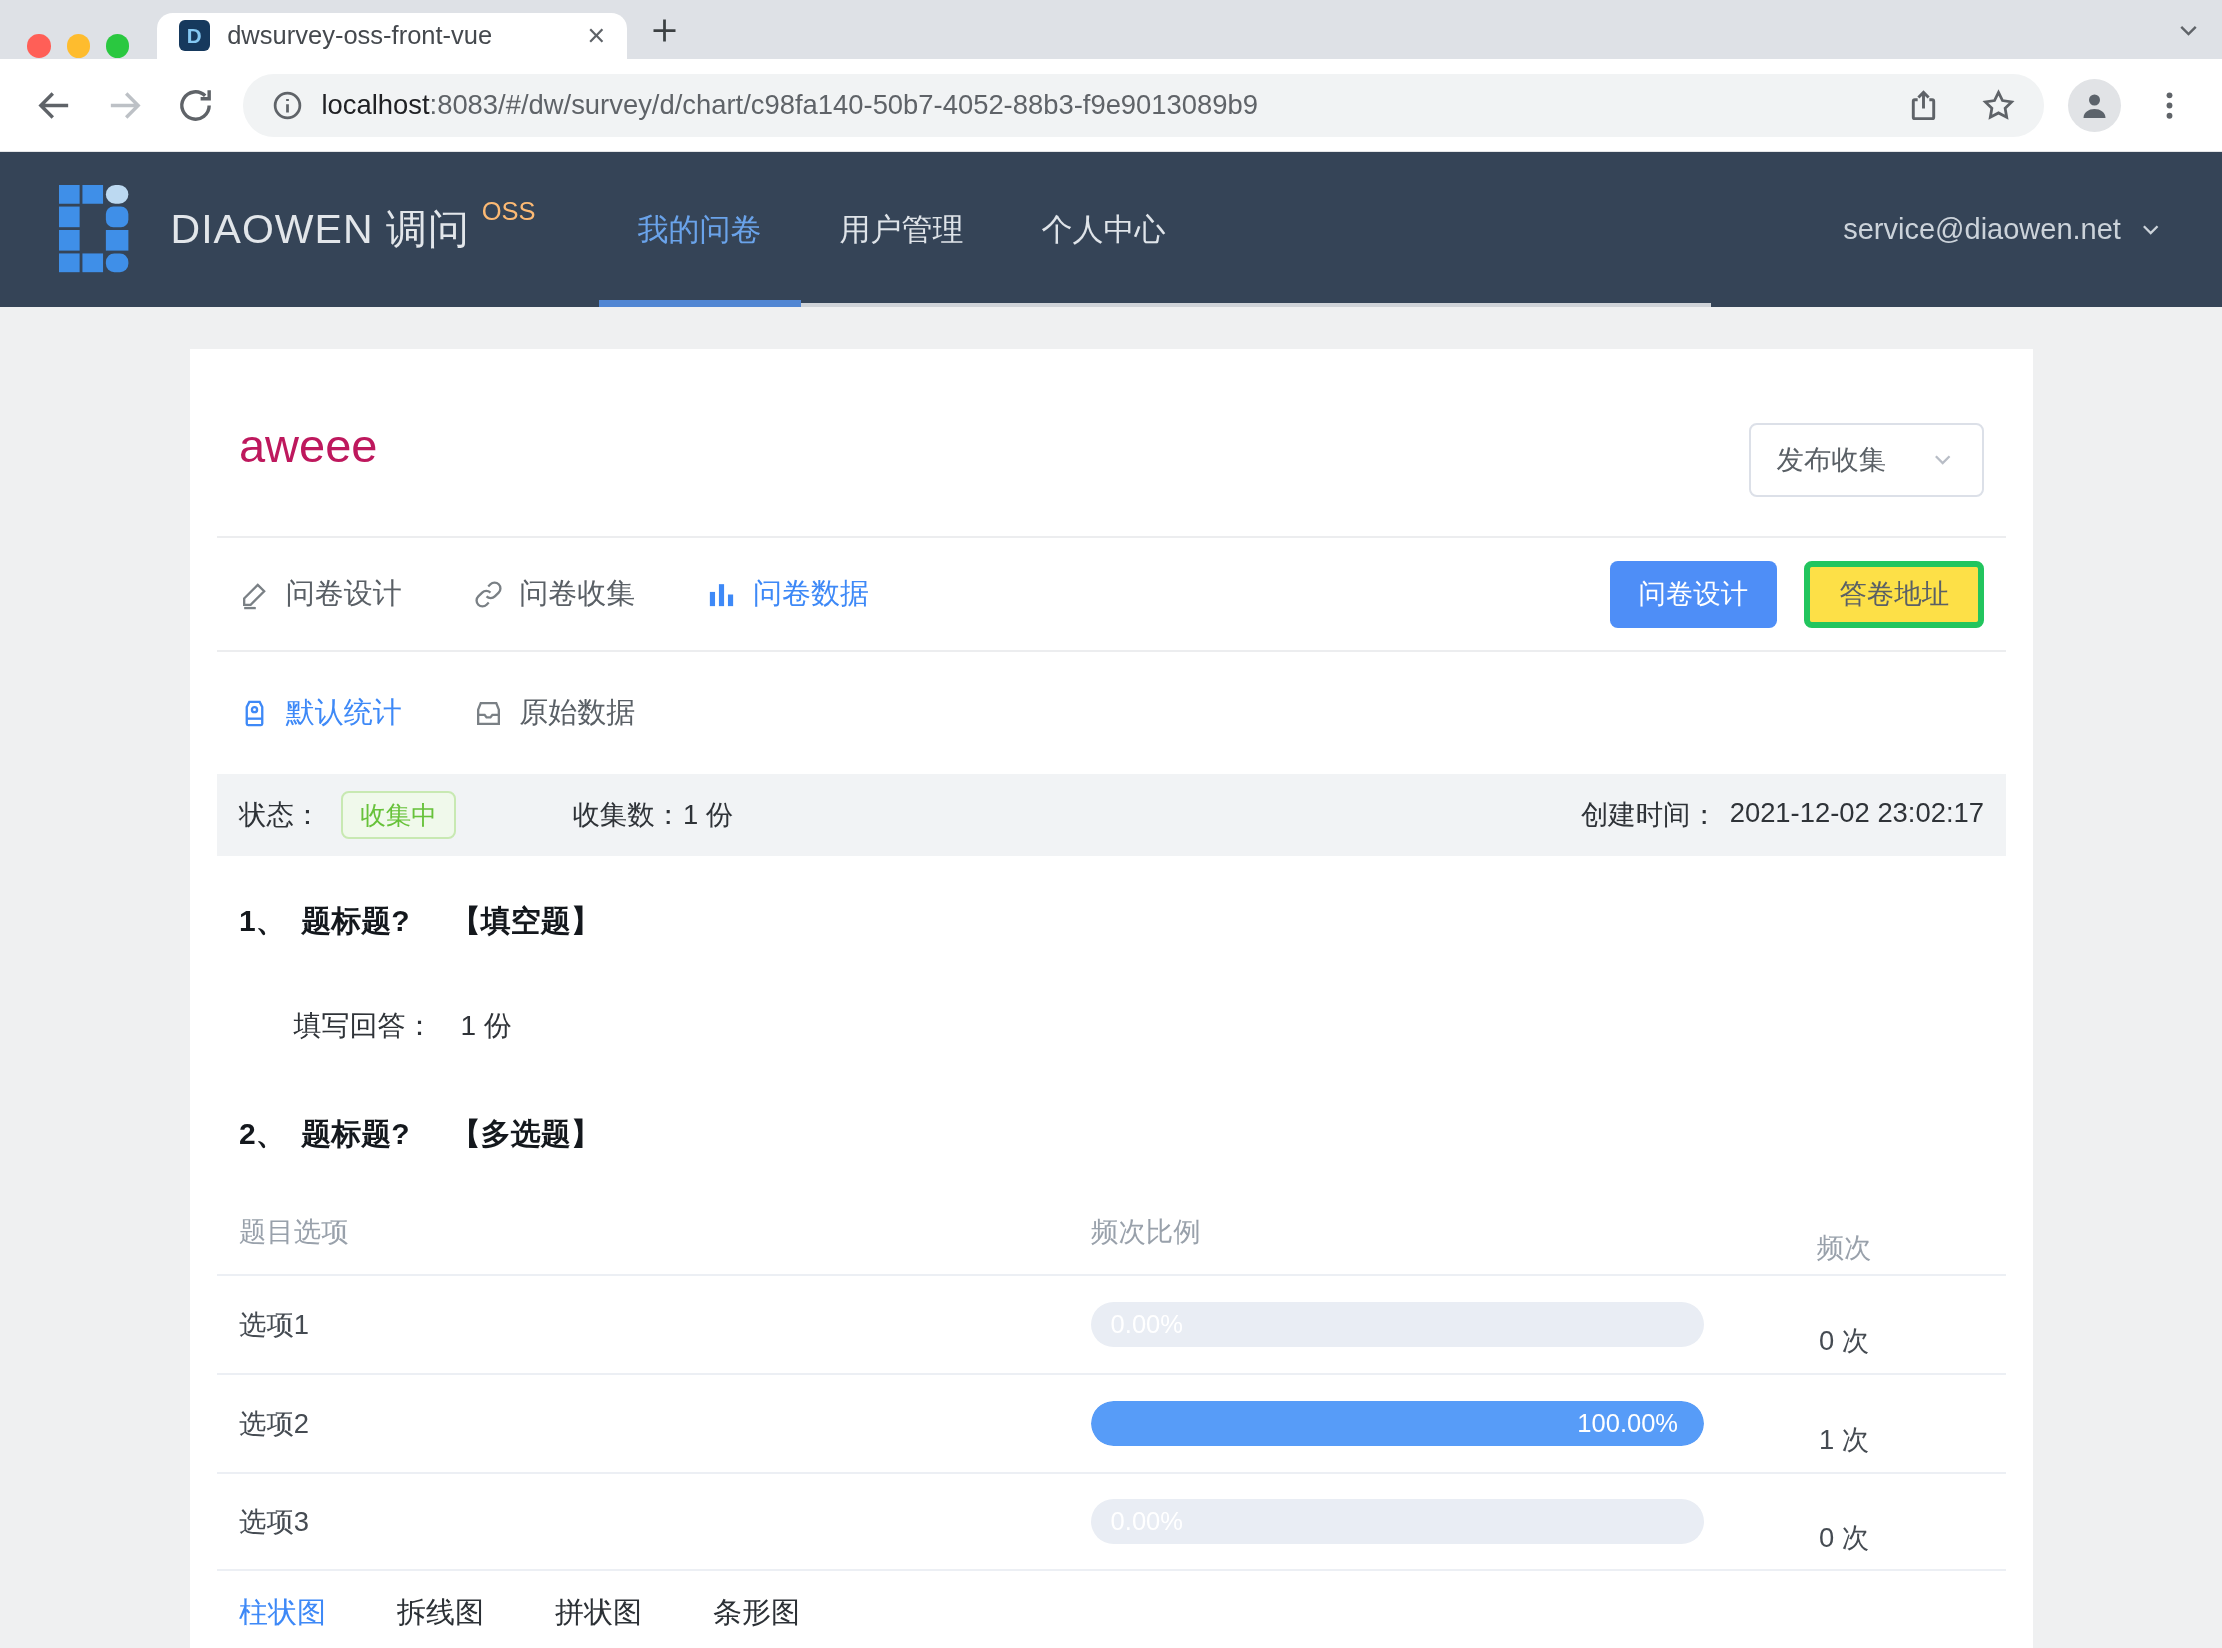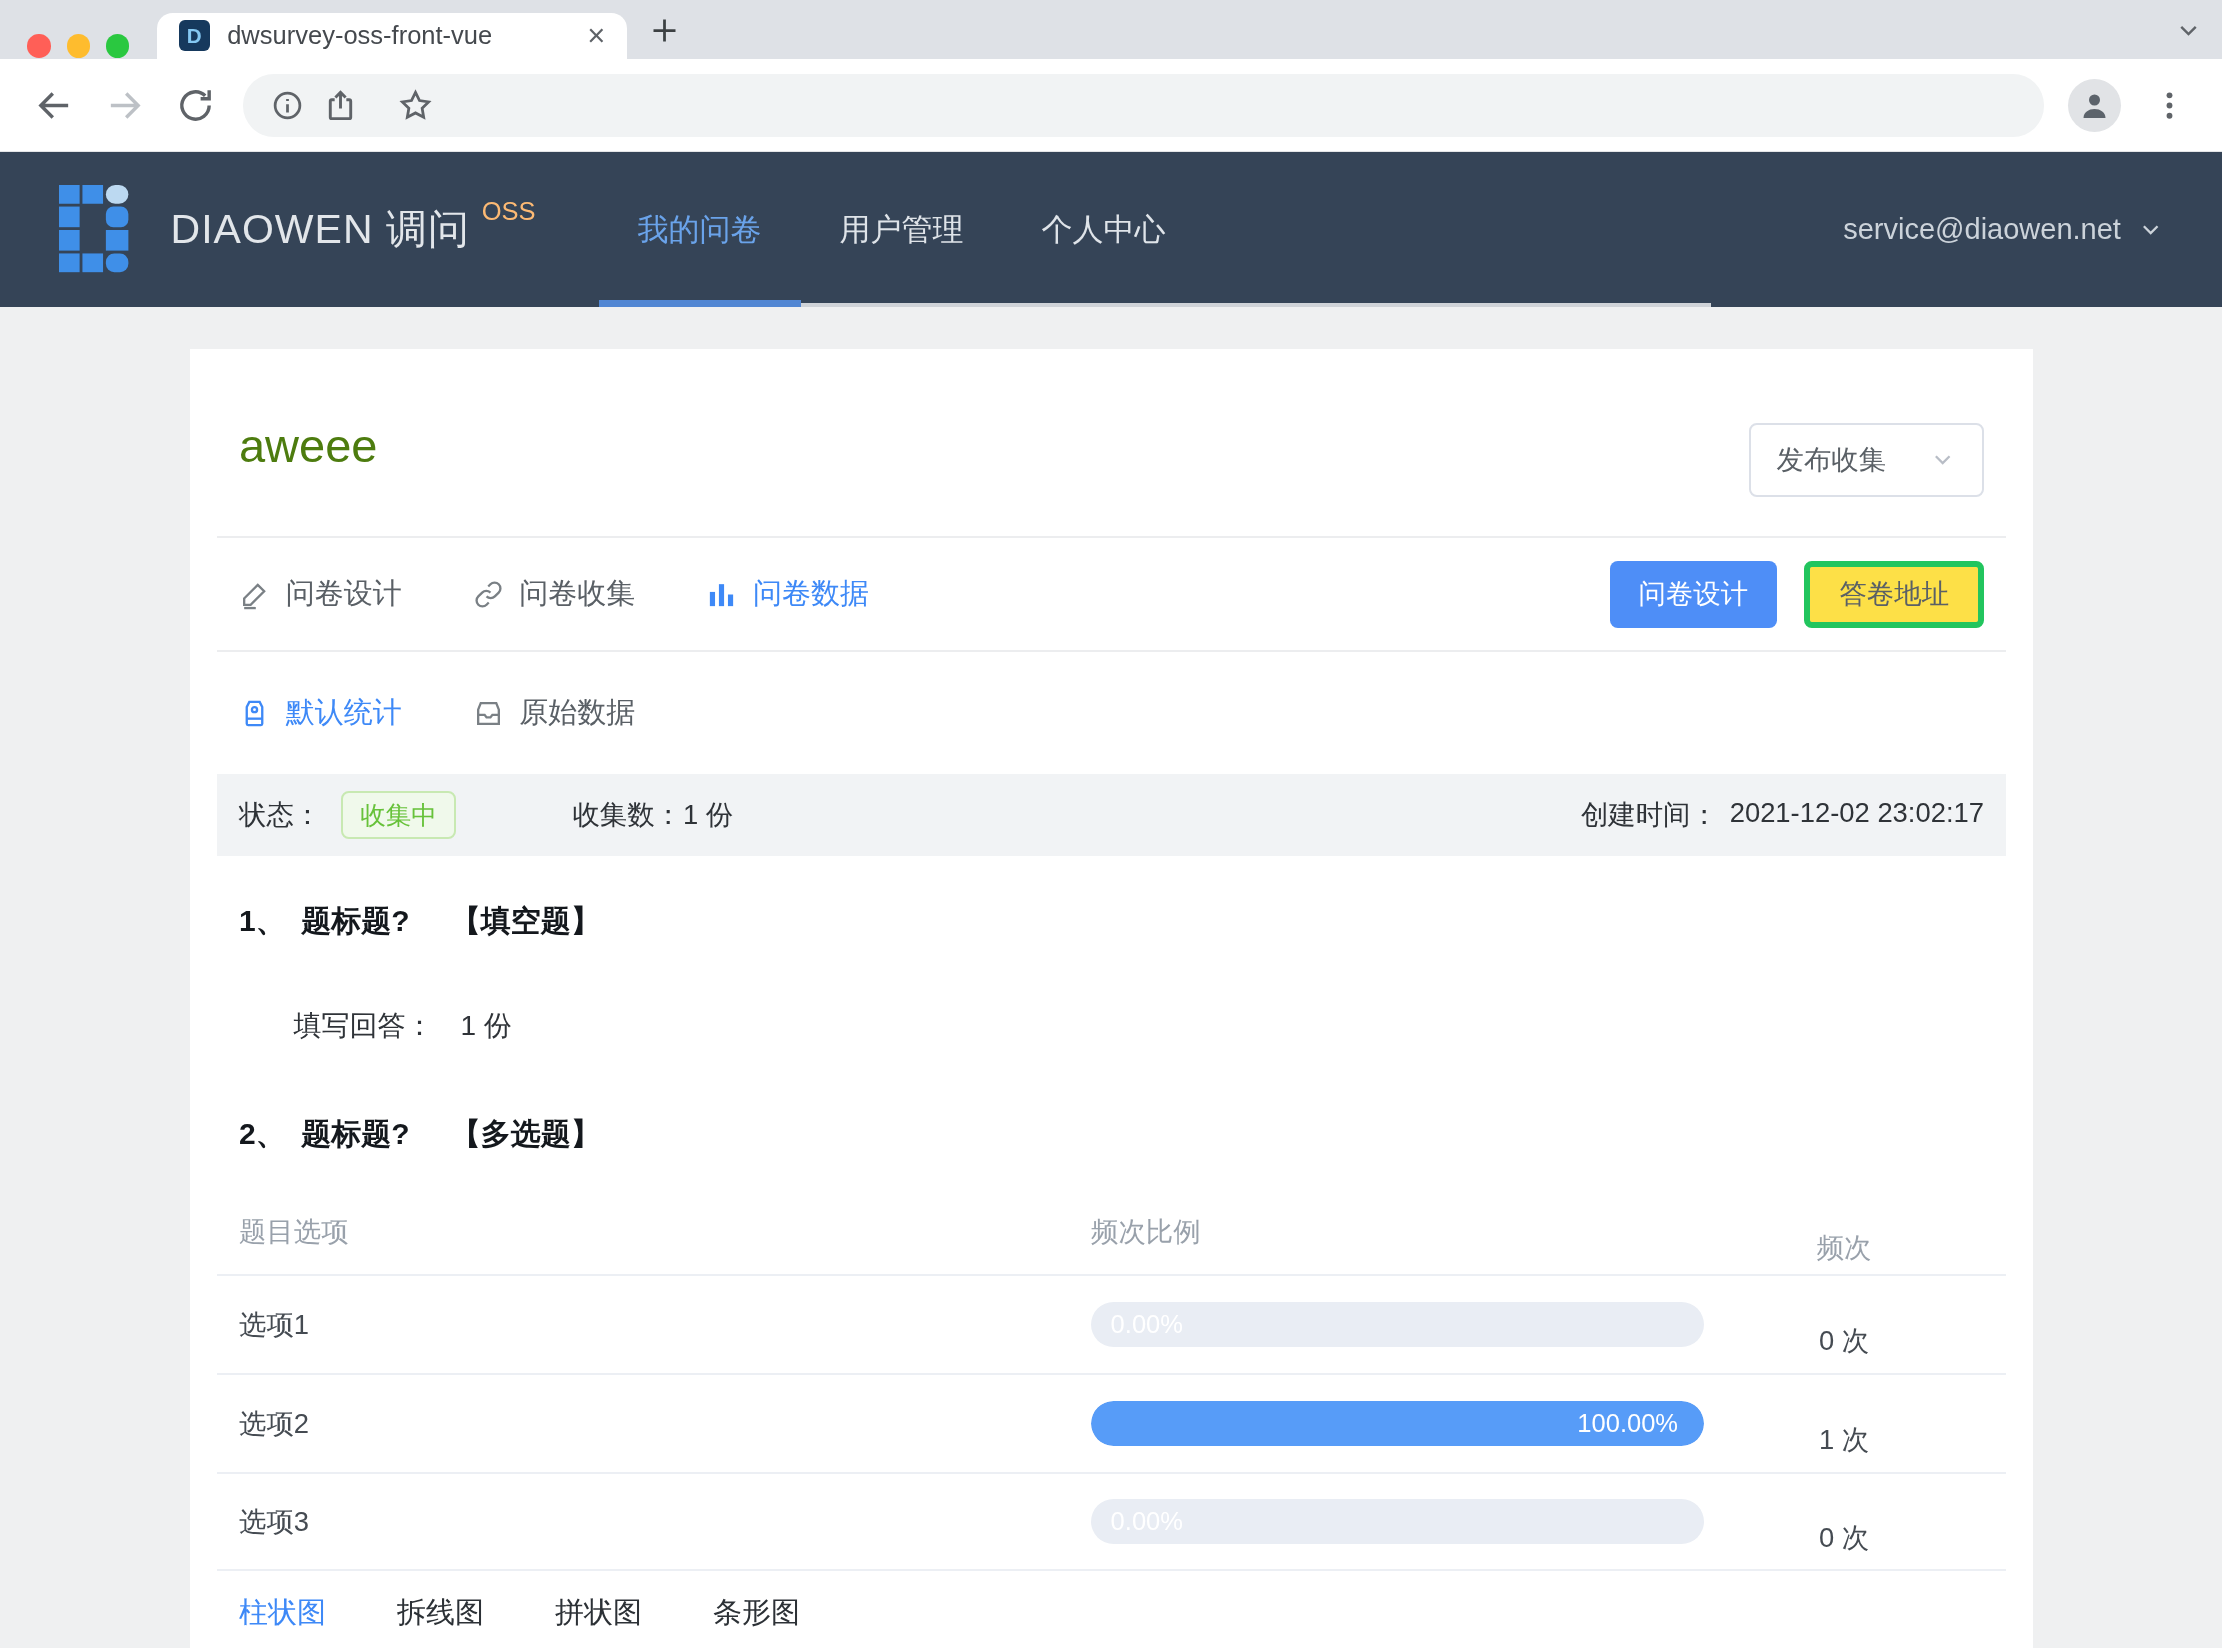--- a/index.html
+++ b/index.html
@@ -44,21 +44,21 @@
                font-size:31px; color:#dfe4e9; border-bottom:7.8px solid transparent; cursor:default;
                position:relative; z-index:1; }
   .menu-item.active { color:#6aa3ea; border-bottom-color:#5186d3; }
   .account { margin-left:auto; display:flex; align-items:center; gap:15.7px; color:#ccd3da; font-size:29px; }
 
   
   .main { padding-top:42px; }
   .card { width:1843px; margin:0 auto; background:#fff; min-height:1294px; padding:0 27.4px; }
 
   .title-row { display:flex; justify-content:space-between; align-items:center; padding:45px 21.6px 39px; }
-  .page-title { font-size:47px; font-weight:400; color:#4d7c0f; }
+  .page-title { font-size:47px; font-weight:400; color:#be185d; }
   .select { width:235px; height:74px; border:2px solid #dce0e8; border-radius:7.8px; display:flex;
             align-items:center; justify-content:space-between; padding:0 25.5px; font-size:27.4px; color:#5a6066;margin-top:29px; }
 
   .divider { border-top:2px solid #ecedef; }
 
   .tabs-row { height:112px; display:flex; align-items:center; padding:0 21.6px; }
   .tab { display:flex; align-items:center; gap:15.7px; font-size:29px; color:#5a6066; margin-right:71px; cursor:default; }
   .tab.active { color:#3e89f7; }
   .btns { margin-left:auto; display:flex; gap:27.4px; }
   .btn { min-width:161px; height:67px; border-radius:7.8px; font-size:27.4px; display:flex;
@@ -145,20 +145,21 @@
       <svg width="41" height="41" viewBox="0 0 24 24">
         <path d="M20 12a8 8 0 1 1-2.34-5.66" stroke="#5f6368" stroke-width="2" fill="none"></path>
         <path d="M20 3v5h-5" stroke="#5f6368" stroke-width="2" fill="none"></path>
       </svg>
     </span>
     <div class="omnibox">
       <svg width="33" height="33" viewBox="0 0 24 24">
         <circle cx="12" cy="12" r="9" stroke="#5f6368" stroke-width="2" fill="none"></circle>
         <path d="M12 7.2v1.6M12 11v6" stroke="#5f6368" stroke-width="2"></path>
       </svg>
+      <span class="url"><span class="host">localhost</span><span class="rest">:8083/#/dw/survey/d/chart/c98fa140-50b7-4052-88b3-f9e9013089b9</span></span>
       <span class="omni-actions">
         <svg width="35" height="35" viewBox="0 0 24 24">
           <path d="M8 8H6a1 1 0 0 0-1 1v11a1 1 0 0 0 1 1h12a1 1 0 0 0 1-1V9a1 1 0 0 0-1-1h-2" stroke="#5f6368" stroke-width="2" fill="none"></path>
           <path d="M12 14V3M8.5 6.5L12 3l3.5 3.5" stroke="#5f6368" stroke-width="2" fill="none"></path>
         </svg>
         <svg width="37" height="37" viewBox="0 0 24 24">
           <path d="M12 3.5l2.6 5.3 5.9.9-4.2 4.1 1 5.8-5.3-2.8-5.3 2.8 1-5.8L3.5 9.7l5.9-.9z" stroke="#5f6368" stroke-width="1.8" fill="none"></path>
         </svg>
       </span>
     </div>

